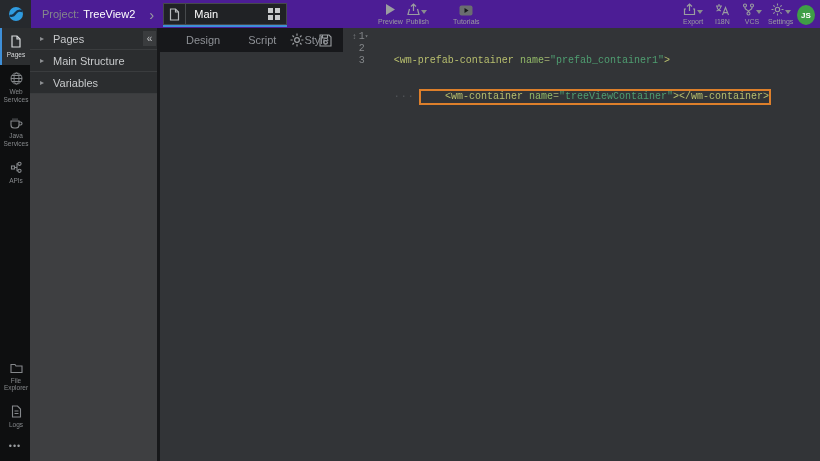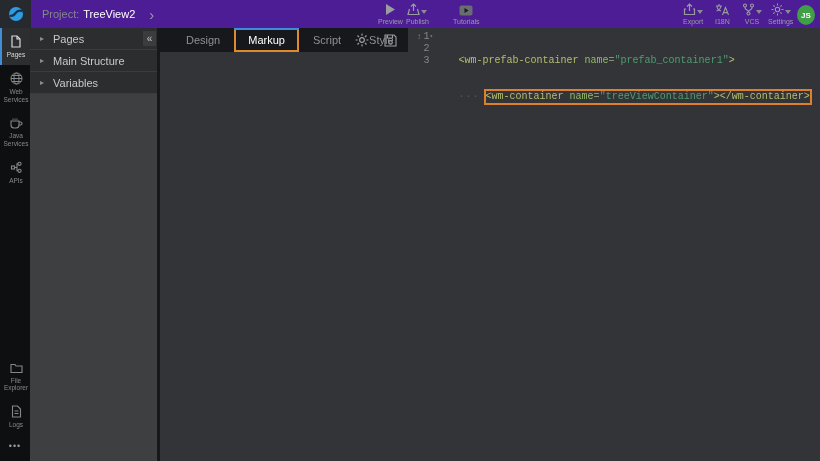--- a/index.html
+++ b/index.html
@@ -52,21 +52,21 @@
   .g-marker { color:#7a7d80; font-size:8px; margin-right:2px; }
   .g-fold { color:#7a7d80; font-size:6px; width:6px; }
   .g-fold.empty { visibility:hidden; }
   .code-lines { flex:1; padding-left:4px; color:#c0c3c6; white-space:pre;margin-left:17px; }
   .c-line { height:12px; display:flex; align-items:center; }
   .tk-tag { color:#b8bf6e; }
   .tk-attr { color:#93ba68; }
   .tk-eq { color:#8d9366; }
   .tk-str { color:#4f9e71; }
   .tk-dots { color:#54585b; letter-spacing:1px; }
-  .hl-box { outline:2px solid #dd7f2b; outline-offset:0; }
+  .hl-box { outline:2px solid #dd7f2b; outline-offset:0;padding-left:24px; }
 
   
   svg { display:block; }
 </style>
 </head>
 <body>
 
 <div class="header">
   <div class="app-logo">
     <span>
@@ -74,20 +74,37 @@
           <circle cx="8" cy="8" r="7" fill="#2f9be0"></circle>
           <path d="M1.5 9.5c3 1.2 5-0.8 6.2-2.6S11.5 4 14.6 5.2" stroke="#17344d" stroke-width="2.4" fill="none"></path>
         </svg>
     </span>
   </div>
   <div class="project">
     <span>Project:</span><span class="pname">TreeView2</span>
   </div>
   <span class="hdr-chev">›</span>
 
+  <div class="main-tab">
+    <span class="page-cell">
+      <svg width="11" height="13" viewBox="0 0 11 13">
+          <path d="M1.5 1h5L9.5 4v8h-8z" fill="none" stroke="currentColor" stroke-width="1.2"></path>
+          <path d="M6.5 1v3h3" fill="none" stroke="currentColor" stroke-width="1.2"></path>
+        </svg>
+    </span>
+    <span class="mt-label">Main</span>
+    <span class="grid-ic">
+      <svg width="12" height="12" viewBox="0 0 12 12" fill="#c8cacc">
+          <rect x="0" y="0" width="5" height="5"></rect>
+          <rect x="7" y="0" width="5" height="5"></rect>
+          <rect x="0" y="7" width="5" height="5"></rect>
+          <rect x="7" y="7" width="5" height="5"></rect>
+        </svg>
+    </span>
+  </div>
 
   <div class="act" style="left:378px">
     <span class="ic-row">
       <svg width="12" height="13" viewBox="0 0 12 13">
           <path d="M2 1l9 5.5L2 12z" fill="#9a9da0"></path>
         </svg>
     </span>
     <span>Preview</span>
   </div>
   <div class="act" style="left:406px">
@@ -236,21 +253,20 @@
     <span class="tri">▸</span>
     <span>Variables</span>
   </div>
   <div class="collapse-btn">«</div>
 </div>
 <div class="v-divider"></div>
 
 <div class="editor">
   <div class="tabbar">
     <div class="tab">Design</div>
-    <div class="tab active">Markup</div>
     <div class="tab">Script</div>
     <div class="tab">Style</div>
     <div class="tabbar-icons">
       <span>
         <svg width="14" height="14" viewBox="0 0 13 13" stroke="currentColor" fill="none" stroke-width="1.1">
             <circle cx="6.5" cy="6.5" r="2.2"></circle>
             <path d="M6.5 0.5v2M6.5 10.5v2M0.5 6.5h2M10.5 6.5h2M2.3 2.3l1.4 1.4M9.3 9.3l1.4 1.4M10.7 2.3L9.3 3.7M3.7 9.3l-1.4 1.4"></path>
           </svg>
       </span>
       <span>

